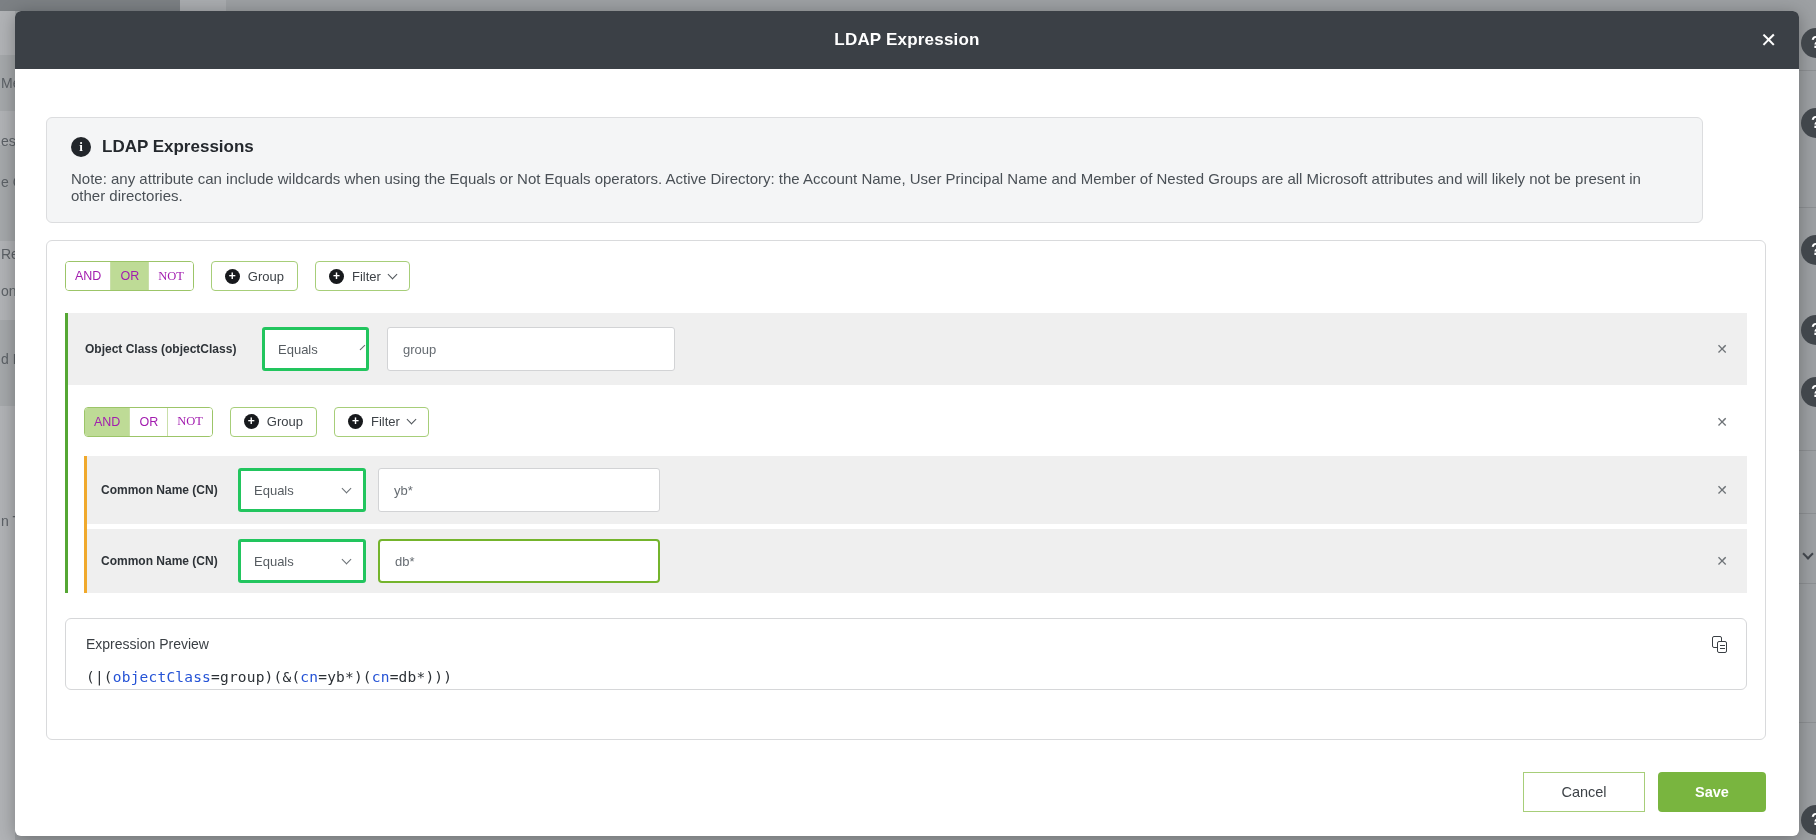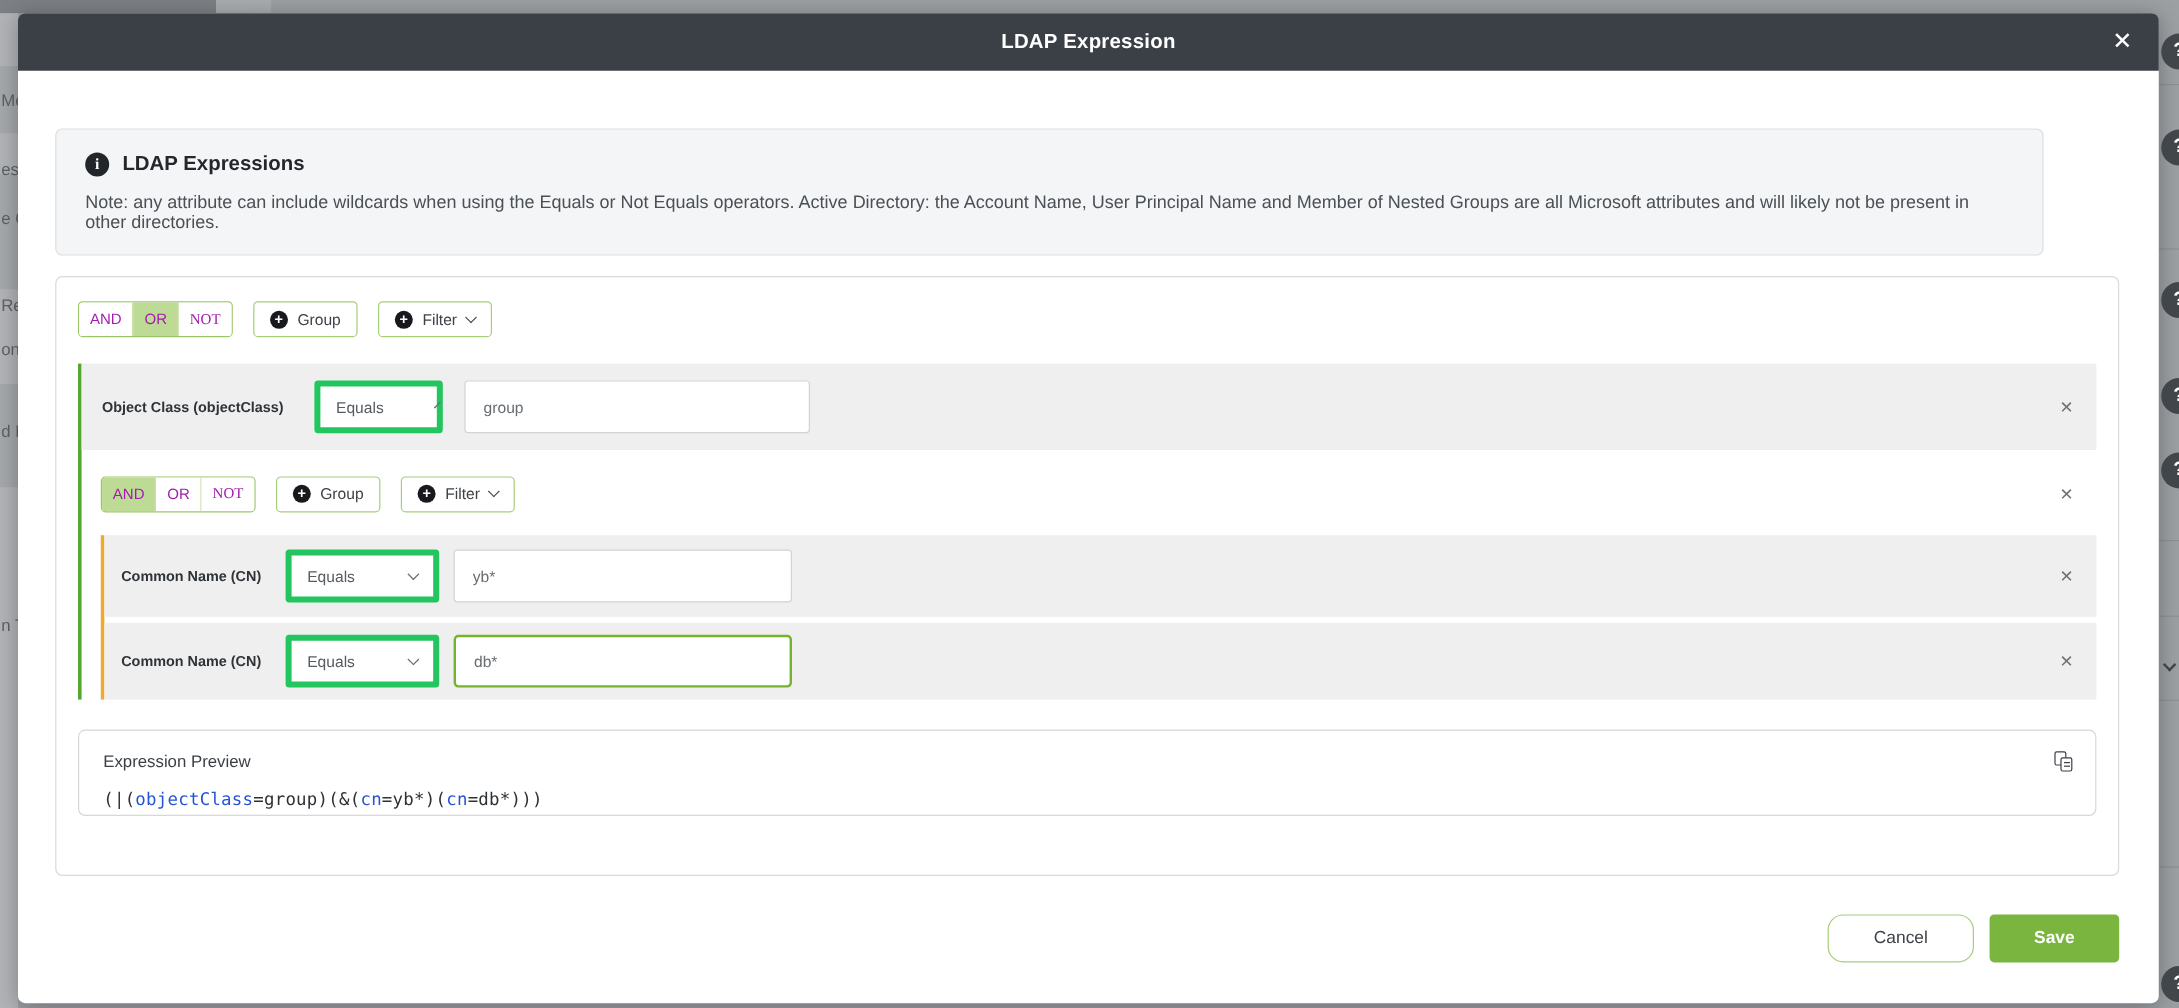--- a/index.html
+++ b/index.html
@@ -40,21 +40,21 @@
     border-right:2px solid #3f444a; border-bottom:2px solid #3f444a; transform:rotate(45deg);
   }
 
   
   .modal {
     position:absolute; left:15px; top:11px; width:1784px; height:825px;
     background:#fff; border-radius:6px; z-index:2;
     box-shadow:0 3px 18px rgba(0,0,0,.30);
   }
   .modal-header {
-    height:48px; background:#3b4046; border-radius:6px 6px 0 0;
+    height:58px; background:#3b4046; border-radius:6px 6px 0 0;
     display:flex; align-items:center; justify-content:center; position:relative;
   }
   .modal-title { color:#ffffff; font-size:17px; font-weight:600; letter-spacing:.2px; }
   .modal-close {
     position:absolute; right:22px; top:50%; transform:translateY(-50%);
     color:#fff; font-size:20px; line-height:1; cursor:pointer;
   }
 
   
   .info-box {
@@ -106,21 +106,21 @@
   .outer-children { margin-top:22px; border-left:3px solid #55a734; }
   .frow {
     background:#efefef; height:72px; display:flex; align-items:center;
     padding:0 15px 0 17px;
   }
   .frow.obj { margin-bottom:13px; }
   .attr-label { font-size:12px; font-weight:700; color:#2e3338; flex:0 0 auto; }
   .attr-label.outer { width:177px; }
   .attr-label.inner { width:137px; }
   .select {
-    height:44px; background:#fff; border:5px solid #22c55e; border-radius:3px;
+    height:44px; background:#fff; border:3px solid #22c55e; border-radius:3px;
     display:flex; align-items:center; justify-content:space-between;
     padding:0 13px; font-size:13px; color:#565c61; cursor:pointer; flex:0 0 auto;gap:44px;
   }
   .select .chev { border-color:#6a7075; }
   .sel-outer { width:107px; }
   .sel-inner { width:128px; }
   .tinput {
     height:44px; border:1px solid #d2d3d5; border-radius:3px; background:#fff;
     padding:0 15px; font-size:13px; color:#666c72; font-family:inherit; outline:none;
   }
@@ -163,21 +163,21 @@
   }
   .expression {
     margin-top:17px; font-family:"DejaVu Sans Mono", monospace;
     font-size:14.5px; color:#2c3136; letter-spacing:0.2px;
   }
   .expr-attr { color:#2553d6; }
 
   
   .footer { margin:32px 33px 0 0; display:flex; justify-content:flex-end; gap:13px; }
   .btn-cancel {
-    width:122px; height:40px; border:1px solid #a7ce79; border-radius:13px; background:#fff;
+    width:122px; height:40px; border:1px solid #a7ce79; border-radius:0; background:#fff;
     font-size:14.5px; color:#3d4247; display:flex; align-items:center; justify-content:center;
     cursor:pointer;
   }
   .btn-save {
     width:108px; height:40px; border:none; border-radius:4px; background:#79b53f;
     font-size:14.5px; color:#fff; font-weight:700;
     display:flex; align-items:center; justify-content:center; cursor:pointer;
   }
 </style>
 </head>

